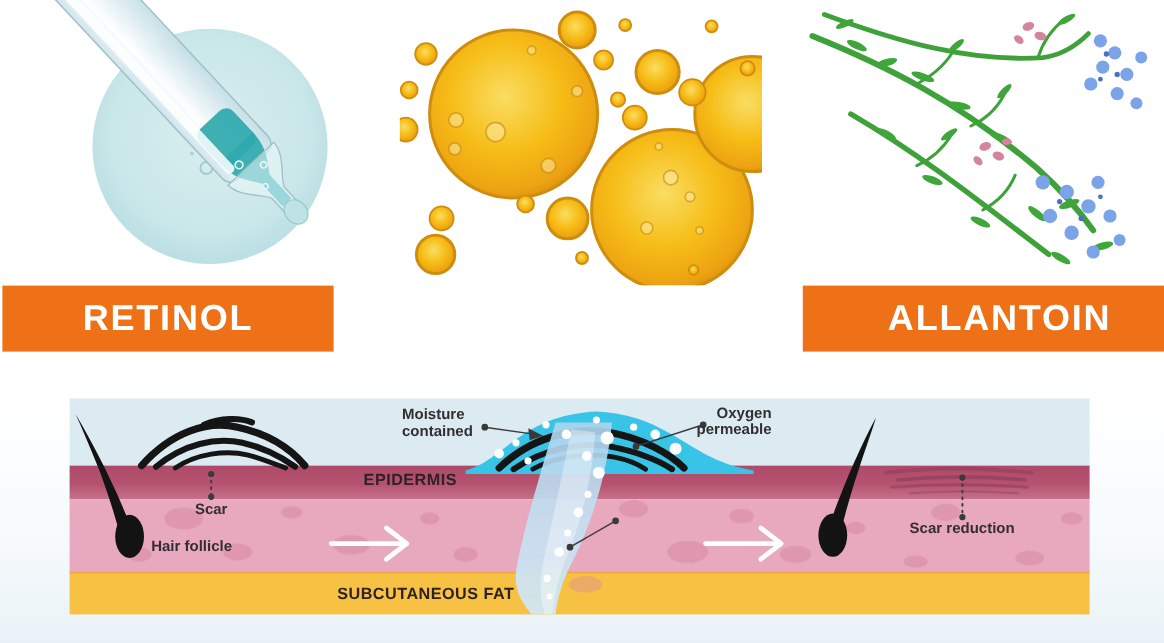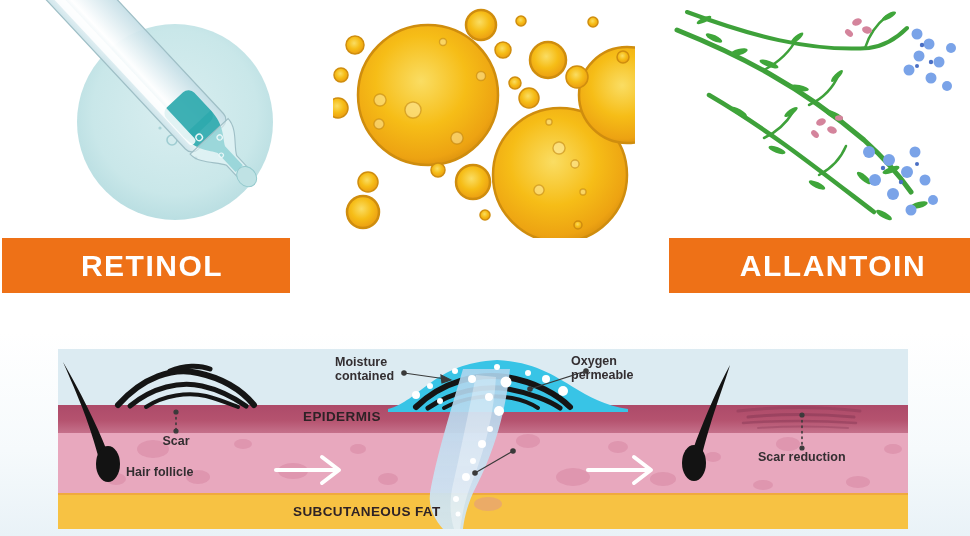--- a/index.html
+++ b/index.html
@@ -7,26 +7,26 @@
   .canvas{position:relative;width:970px;height:536px;overflow:hidden;
     background:linear-gradient(180deg,#ffffff 0%,#ffffff 62%,#f6fafc 84%,#e9f2f7 100%);}
   
   .col{position:absolute;top:0;height:293px;}
   .col1{left:0;width:300px;}
   .col2{left:333px;width:302px;}
   .col3{left:669px;width:301px;}
   .img-area{position:absolute;left:0;top:0;width:100%;height:238px;overflow:hidden;background:#fff;}
   .bar{position:absolute;top:238px;height:55px;background:#EE7117;
     display:flex;align-items:center;justify-content:center;}
-  .bar1{left:2px;width:276px;padding-left:12px;}
+  .bar1{left:2px;width:276px;}
   .bar2{left:0;width:302px;}
   .bar3{left:0;width:328px;}
   .bar span{color:#fff;font-size:30px;font-weight:bold;letter-spacing:1.5px;}
   
-  .diagram{position:absolute;left:58px;top:349px;width:850px;height:180px;}
+  .diagram{position:absolute;left:58px;top:332px;width:850px;height:180px;}
   .layer{position:absolute;left:0;width:100%;}
   .layer-air{top:0;height:56px;background:#dcebf2;}
   .layer-epidermis{top:56px;height:28px;background:linear-gradient(180deg,#ad4a69 0%,#b5536f 55%,#c5718b 100%);}
   .layer-dermis{top:84px;height:60px;background:#e8a8be;}
   .layer-fat{top:144px;height:36px;background:#f7c243;border-top:2px solid rgba(238,160,60,.75);box-sizing:border-box;}
   .overlay{position:absolute;left:0;top:0;width:850px;height:180px;}
   .dlabel{position:absolute;color:#332e31;font-size:12.5px;font-weight:bold;line-height:1.14;}
   .dlabel div{white-space:nowrap;}
   .layer-label{position:absolute;color:#2e2226;font-size:13.5px;font-weight:bold;letter-spacing:.4px;white-space:nowrap;padding-left:23px;}
 </style>
@@ -336,23 +336,23 @@
           <circle cx="744" cy="66" r="2"></circle>
             <circle cx="744" cy="99" r="2"></circle>
         </g>
       </g>
     </svg>
 
     <div class="dlabel" style="left:277px;top:6px;">
       <div>Moisture</div>
       <div>contained</div>
     </div>
-    <div class="dlabel" style="left:513px;top:5px;width:72px;text-align:left;">
+    <div class="dlabel" style="left:513px;top:5px;width:72px;text-align:right;">
       <div>Oxygen</div>
       <div>permeable</div>
     </div>
     <div class="dlabel" style="left:96px;top:85px;width:44px;text-align:center;">Scar</div>
     <div class="dlabel" style="left:68px;top:116px;">Hair follicle</div>
     <div class="dlabel" style="left:700px;top:101px;">Scar reduction</div>
     <div class="layer-label" style="left:222px;top:60px;">EPIDERMIS</div>
-    <div class="layer-label" style="left:200px;top:155px;margin-left:12px;">SUBCUTANEOUS FAT</div>
+    <div class="layer-label" style="left:200px;top:155px;">SUBCUTANEOUS FAT</div>
   </div>
 </div>
 
 </body></html>

